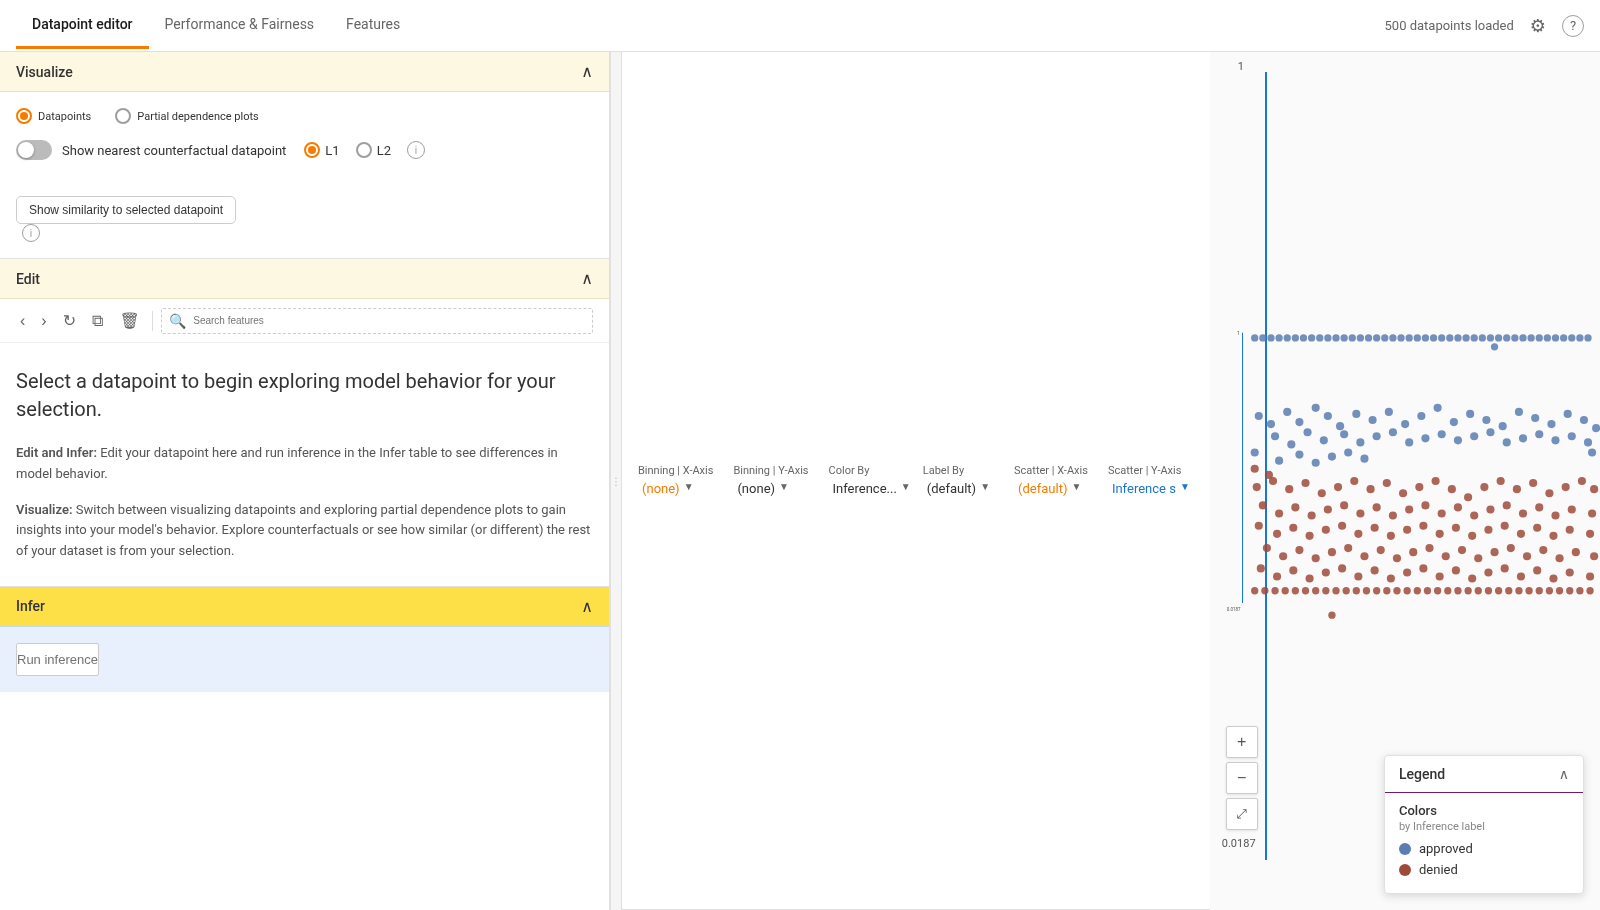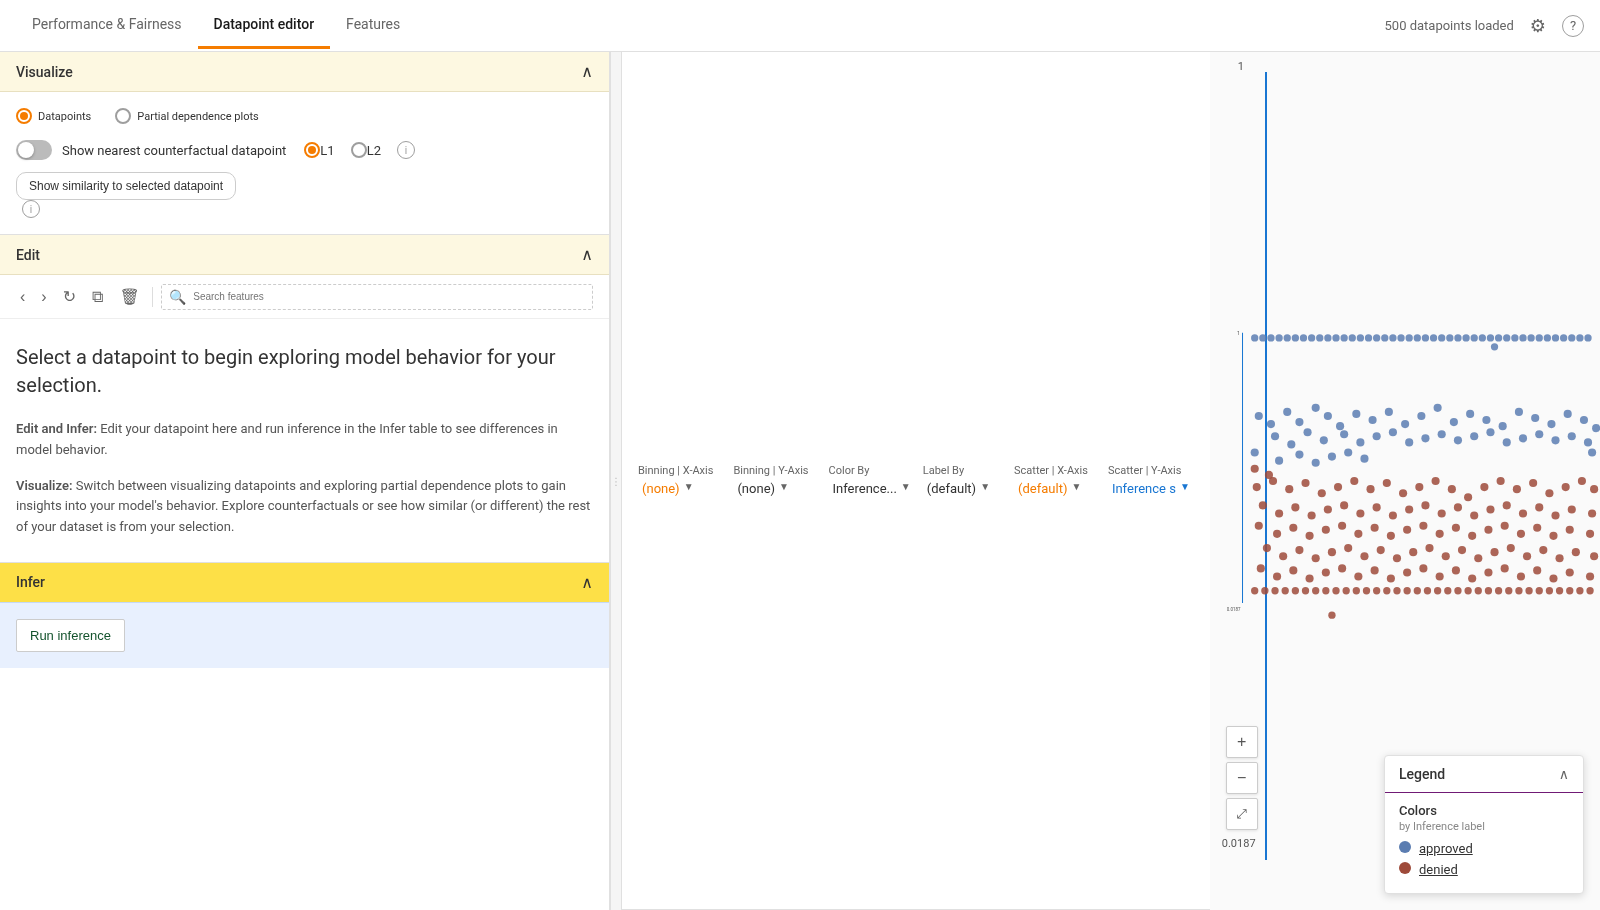--- a/index.html
+++ b/index.html
@@ -29,44 +29,44 @@
     .radio-filled { width: 16px; height: 16px; border-radius: 50%; border: 2px solid #f57c00; display: flex; align-items: center; justify-content: center; }
     .radio-filled .inner { width: 8px; height: 8px; border-radius: 50%; background: #f57c00; }
     .radio-empty { width: 16px; height: 16px; border-radius: 50%; border: 2px solid #9e9e9e; }
 
     .toggle-row { display: flex; align-items: center; gap: 10px; margin-bottom: 12px; }
     .toggle { width: 36px; height: 20px; background: #ccc; border-radius: 10px; position: relative; cursor: pointer; }
     .toggle.off { background: #bbb; }
     .toggle-thumb { width: 16px; height: 16px; background: #fff; border-radius: 50%; position: absolute; top: 2px; left: 2px; box-shadow: 0 1px 3px rgba(0,0,0,0.3); }
 
     .l1-l2-row { display: flex; align-items: center; gap: 16px; }
-    .radio-l { display: flex; align-items: center; font-size: 13px; cursor: pointer; }
+    .radio-l { display: flex; align-items: center; gap: 5px; font-size: 13px; cursor: pointer; }
     .info-icon { width: 18px; height: 18px; border-radius: 50%; border: 1.5px solid #9e9e9e; display: flex; align-items: center; justify-content: center; font-size: 10px; color: #9e9e9e; cursor: pointer; }
 
-    .similarity-btn { border: 1px solid #ccc; background: #fff; padding: 6px 12px; font-size: 12px; color: #333; cursor: pointer; border-radius: 10px; margin-top: 0; }
+    .similarity-btn { border: 1px solid #ccc; background: #fff; padding: 6px 12px; font-size: 12px; color: #333; cursor: pointer; border-radius: 5px; margin-top: 24px; }
 
     
     .edit-section { border-bottom: 1px solid #e0e0e0; }
     .edit-toolbar { display: flex; align-items: center; gap: 8px; padding: 8px 16px; border-bottom: 1px solid #eee; }
     .toolbar-btn { background: none; border: none; cursor: pointer; color: #666; font-size: 16px; padding: 4px; display: flex; align-items: center; }
     .toolbar-btn:disabled { color: #ccc; }
     .toolbar-divider { width: 1px; height: 20px; background: #ddd; }
     .search-input-wrap { display: flex; align-items: center; border: 1px dashed #ccc; padding: 4px 8px; border-radius: 2px; gap: 6px; flex: 1; }
     .search-input-wrap input { border: none; outline: none; font-size: 10px; color: #333; flex: 1; background: transparent; }
 
     .empty-state { padding: 24px 16px; }
     .empty-title { font-size: 20px; font-weight: 400; color: #333; line-height: 1.4; margin-bottom: 20px; }
     .empty-desc { font-size: 13px; color: #555; line-height: 1.6; }
     .empty-desc strong { font-weight: 600; }
 
     
     .infer-section { background: #e8f0fe; }
     .infer-section .section-header { background: #fde047; border-bottom: 1px solid #c5d8f5; }
     .infer-content { padding: 16px; }
-    .run-inference-btn { background: #fff; border: 1px solid #ccc; padding: 8px 13px; font-size: 13px; color: #14532d; cursor: pointer; border-radius: 2px; }
+    .run-inference-btn { background: #fff; border: 1px solid #ccc; padding: 8px 0; font-size: 13px; color: #737373; cursor: pointer; border-radius: 2px; }
 
     
     .drag-handle { width: 12px; background: #f5f5f5; border-left: 1px solid #e0e0e0; border-right: 1px solid #e0e0e0; cursor: col-resize; display: flex; align-items: center; justify-content: center; color: #bbb; font-size: 10px; }
 
     
     .right-panel { flex: 1; display: flex; flex-direction: row; background: #fafafa; position: relative; overflow: hidden; }
 
     
     .controls-bar { display: flex; align-items: center; gap: 8px; padding: 8px 16px; background: #fff; border-bottom: 1px solid #e0e0e0; flex-wrap: wrap; }
     .control-group { display: flex; flex-direction: column; gap: 2px; }
@@ -83,39 +83,39 @@
     .map-controls { position: absolute; left: 16px; bottom: 80px; display: flex; flex-direction: column; gap: 4px; }
     .map-btn { width: 32px; height: 32px; background: #fff; border: 1px solid #ccc; display: flex; align-items: center; justify-content: center; cursor: pointer; font-size: 16px; color: #555; border-radius: 2px; box-shadow: 0 1px 3px rgba(0,0,0,0.1); }
 
     
     .legend-panel { position: absolute; bottom: 16px; right: 16px; background: #fff; border: 1px solid #e0e0e0; border-radius: 4px; width: 200px; box-shadow: 0 2px 8px rgba(0,0,0,0.15); }
     .legend-header { display: flex; align-items: center; justify-content: space-between; padding: 10px 14px; border-bottom: 1px solid #701a75; font-size: 14px; font-weight: 500; }
     .legend-chevron { cursor: pointer; color: #666; font-size: 14px; }
     .legend-body { padding: 10px 14px; }
     .legend-section-title { font-size: 13px; font-weight: 500; margin-bottom: 2px; }
     .legend-subtitle { font-size: 11px; color: #888; margin-bottom: 8px; }
-    .legend-item { display: flex; align-items: flex-start; gap: 8px; font-size: 13px; margin-bottom: 6px; text-decoration: underline; }
+    .legend-item { display: flex; align-items: center; gap: 8px; font-size: 13px; margin-bottom: 6px; }
     .legend-dot { width: 12px; height: 12px; border-radius: 50%; flex-shrink: 0; }
 
     
     .scatter-canvas { position: absolute; top: 0; left: 0; width: 100%; height: 100%; }
 
     
     .axis-label-1 { position: absolute; left: 28px; top: 8px; font-size: 11px; color: #555; }
     .axis-label-2 { position: absolute; left: 12px; bottom: 60px; font-size: 11px; color: #555; }
 
     
     .axis-line-v { position: absolute; left: 55px; top: 20px; bottom: 50px; width: 2px; background: #1976d2; }
   </style>
 </head>
 <body>
 
 <div class="top-nav">
+  <div class="nav-tab active">Datapoint editor</div>
   <div class="nav-tab">Performance &amp; Fairness</div>
-  <div class="nav-tab active">Datapoint editor</div>
   <div class="nav-tab">Features</div>
   <div class="nav-right">
     <span>500 datapoints loaded</span>
     <span class="nav-icon">⚙</span>
     <span class="nav-icon" style="border:1.5px solid #9e9e9e; border-radius:50%; width:22px; height:22px; display:flex; align-items:center; justify-content:center; font-size:13px;">?</span>
   </div>
 </div>
 
 <div class="main-layout">
 

